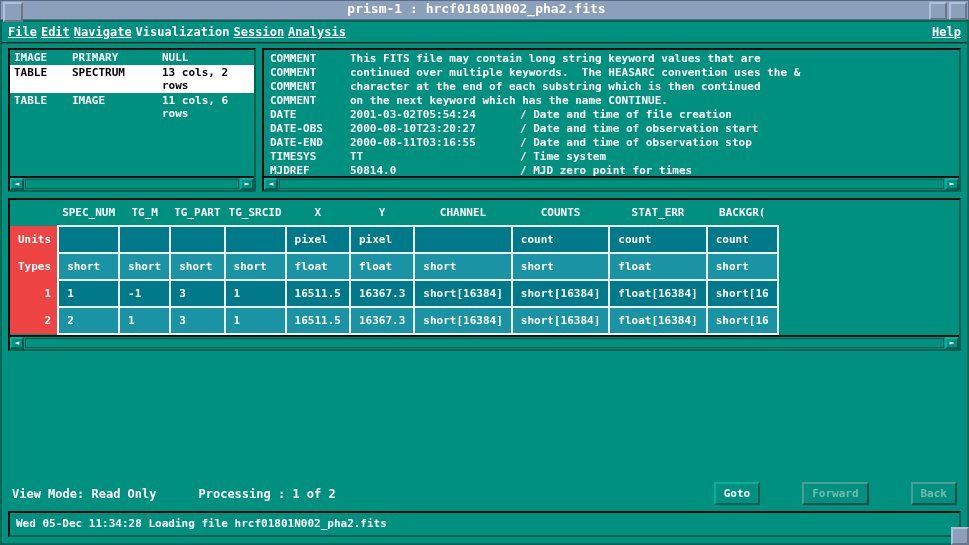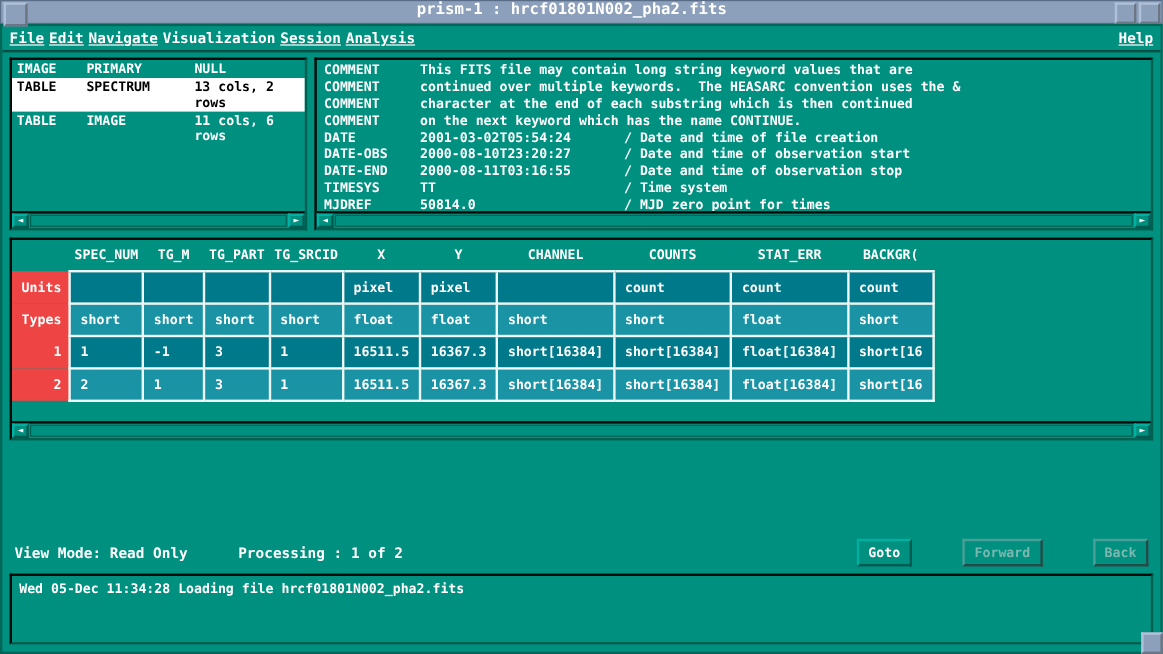--- a/index.html
+++ b/index.html
@@ -119,21 +119,20 @@
   }
   .hdrline { display:flex; }
   .hdrline .k { width:80px; }
   .hdrline .v { width:170px; }
   .hdrline .c { flex:1; }
   .tablewrap {
     margin: 6px;
     border: 2px inset #006050;
     display:flex;
     flex-direction:column;
-    gap:16px;
   }
   .tablebody {
     overflow:hidden;
     position:relative;
   }
   table.data {
     border-collapse: collapse;
     font-size: 11px;
     font-weight: bold;
     color:#fff;
@@ -178,21 +177,21 @@
     background:#009080;
     padding:3px 8px;
     font-size:11px;
     font-weight:bold;
     color:#fff;
   }
   .btn.dis { color:#7ab8b0; border:2px outset #4aa098;}
   .logpanel {
     margin: 2px 6px 6px 6px;
     border:2px inset #006050;
-    height:59px;
+    height:26px;
     padding:4px 6px;
     font-size:11px;
   }
   .resize {
     position:absolute;
     bottom:0;right:0;
     width:18px;height:18px;
     border:2px outset #b0c0d8;
     background:#8ca0bc;
   }

